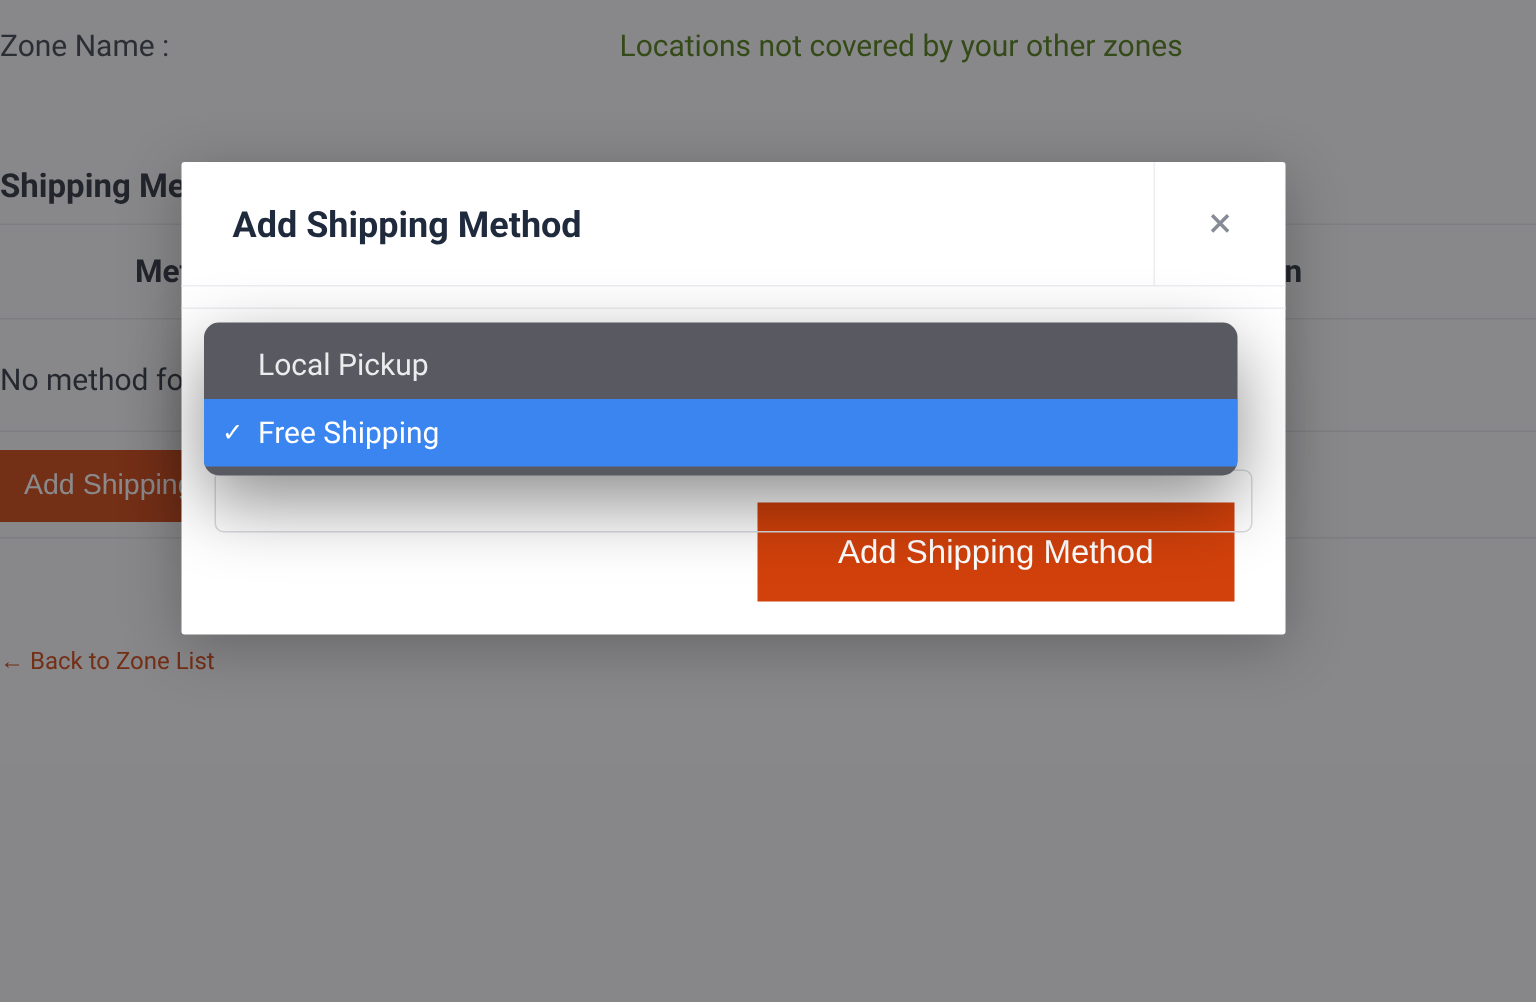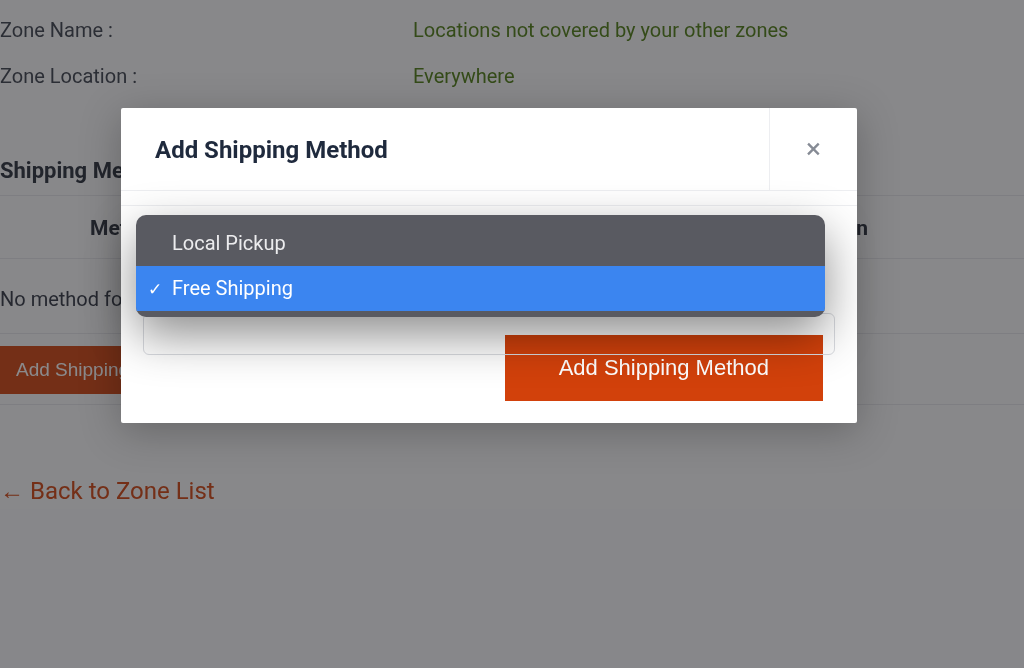--- a/index.html
+++ b/index.html
@@ -74,21 +74,21 @@
       font-size: 19px;
       margin-top: 12px;
       cursor: pointer;
       border: none;
     }
 
     .back-link {
       display: inline-block;
       margin-top: 72px;
       margin-left: 0;
-      font-size: 24px;
+      font-size: 16px;
       color: #d2410b;
       text-decoration: none;
     }
 
     .section-footer {
       border-bottom: 1px solid #e6e7ea;
       padding-bottom: 10px;
     }
 
     
@@ -206,24 +206,20 @@
   </style>
 </head>
 <body>
 
 <div class="page-bg">
 
   <div class="zone-info">
     <div class="zone-row">
       <span class="zone-label">Zone Name :</span>
       <span class="zone-value">Locations not covered by your other zones</span>
-    </div>
-    <div class="zone-row">
-      <span class="zone-label">Zone Location :</span>
-      <span class="zone-value">Everywhere</span>
     </div>
   </div>
 
   <div class="section-heading">Shipping Method</div>
 
   <div class="table-header">
     <div class="col-method">Method</div>
     <div class="col-enabled"></div>
     <div class="col-desc">Description</div>
   </div>

